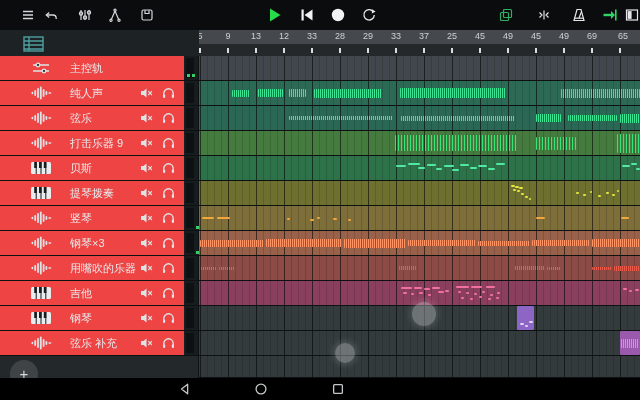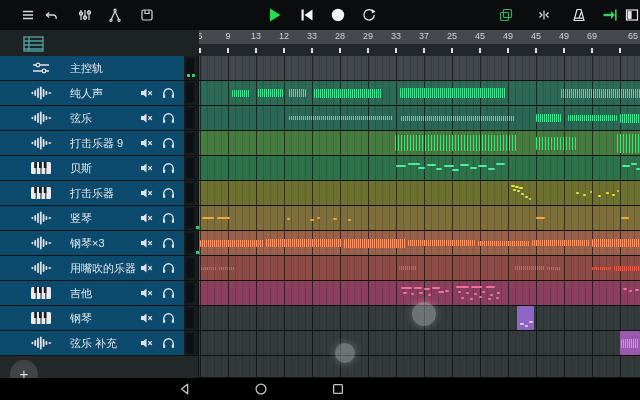--- a/index.html
+++ b/index.html
@@ -24,21 +24,21 @@
   .rbg0{background-color:#41474c;}
   .rbg1{background-color:#2c6a56;} .rbg2{background-color:#2a6754;}
   .rbg3{background-color:#457b3f;} .rbg4{background-color:#2d7249;}
   .rbg5{background-color:#6e7030;} .rbg6{background-color:#7e6e3a;}
   .rbg7{background-color:#99604a;} .rbg8{background-color:#8d4b45;}
   .rbg9{background-color:#8b3f5f;} .rbgD{background-color:#333b3d;}
   .rbgE{background-color:#323a3b;height:21px;}
   .seg{position:absolute;border-radius:1px;}
   .note{position:absolute;height:2px;border-radius:1px;}
   
-  .panel-row{position:absolute;left:0;width:198px;height:24px;background:#0c4a6e;}
+  .panel-row{position:absolute;left:0;width:198px;height:24px;background:#ef4444;}
   .tlabel{position:absolute;left:70px;top:5px;font-size:11px;color:#e8ecee;white-space:nowrap;}
   .ticon{position:absolute;left:30px;top:5px;}
   .rowbtn{position:absolute;top:6px;}
   .meterbox{position:absolute;left:184px;top:0;width:14px;height:24px;background:#171c1f;}
   .meterbar{position:absolute;left:2px;top:2px;width:8px;height:20px;background:#0d1113;}
   .panel-bottom{position:absolute;left:0;top:356px;width:198px;height:22px;background:#23282b;}
   .addbtn{position:absolute;left:10px;top:360px;width:28px;height:28px;border-radius:50%;
     background:rgba(255,255,255,.13);color:#d4d8da;font-size:15px;line-height:28px;text-align:center;}
   .touch{position:absolute;border-radius:50%;background:rgba(225,230,226,.34);
     box-shadow:0 0 6px 2px rgba(225,230,226,.18);}
@@ -154,21 +154,21 @@
     <span class="rlabel" style="left:141px">28</span>
     <span class="rlabel" style="left:169px">29</span>
     <span class="rlabel" style="left:197px">33</span>
     <span class="rlabel" style="left:225px">37</span>
     <span class="rlabel" style="left:253px">25</span>
     <span class="rlabel" style="left:281px">45</span>
     <span class="rlabel" style="left:309px">49</span>
     <span class="rlabel" style="left:337px">45</span>
     <span class="rlabel" style="left:365px">49</span>
     <span class="rlabel" style="left:393px">69</span>
-    <span class="rlabel" style="left:434px">65</span>
+    <span class="rlabel" style="left:424px">65</span>
   </div>
   <div class="ticks"></div>
 
   <div class="t-row rbg0" style="top:56px"></div>
   <div class="t-row rbg1" style="top:81px">
       <div class="seg" style="left: 33px; width: 18px; height: 7px; top: 8.5px; background-image: repeating-linear-gradient(90deg, rgb(62, 227, 147) 0px, rgb(62, 227, 147) 1px, transparent 1px, transparent 2px);"></div>
       <div class="seg" style="left: 59px; width: 25px; height: 8px; top: 8px; background-image: repeating-linear-gradient(90deg, rgb(62, 227, 147) 0px, rgb(62, 227, 147) 1px, transparent 1px, transparent 2px);"></div>
       <div class="seg" style="left: 90px; width: 17px; height: 8px; top: 8px; background-image: repeating-linear-gradient(90deg, rgb(62, 227, 147) 0px, rgb(62, 227, 147) 1px, transparent 1px, transparent 2px);"></div>
       <div class="seg" style="left: 115px; width: 68px; height: 9px; top: 7.5px; background-image: repeating-linear-gradient(90deg, rgb(62, 227, 147) 0px, rgb(62, 227, 147) 1px, transparent 1px, transparent 2px);"></div>
       <div class="seg" style="left: 201px; width: 106px; height: 10px; top: 7px; background-image: repeating-linear-gradient(90deg, rgb(62, 227, 147) 0px, rgb(62, 227, 147) 1px, transparent 1px, transparent 2px);"></div>
@@ -421,21 +421,21 @@
           <rect x="1" y="1" width="20" height="12" rx="1.5" fill="#e8ecee"></rect>
           <g fill="#1a1d1f">
             <rect x="5.7" y="1" width="1" height="12"></rect>
             <rect x="10.5" y="1" width="1" height="12"></rect>
             <rect x="15.3" y="1" width="1" height="12"></rect>
             <rect x="4.2" y="1" width="2.6" height="6"></rect>
             <rect x="9" y="1" width="2.6" height="6"></rect>
             <rect x="13.8" y="1" width="2.6" height="6"></rect>
           </g>
         </svg>
-        <span class="tlabel">打击乐器</span>
+        <span class="tlabel">提琴拨奏</span>
         <svg class="rowbtn" style="left:140px" width="13" height="12" viewBox="0 0 13 12">
           <polygon points="1,4 3.5,4 6.5,1.5 6.5,10.5 3.5,8 1,8" fill="#dfe3e6"></polygon>
           <g stroke="#dfe3e6" stroke-width="1.1">
             <path d="M8.3 4.2l3.6 3.8M11.9 4.2L8.3 8"></path>
           </g>
         </svg>
         <svg class="rowbtn" style="left:162px" width="13" height="12" viewBox="0 0 13 12">
           <path d="M1.8 9V6.5a4.7 4.7 0 0 1 9.4 0V9" fill="none" stroke="#dfe3e6" stroke-width="1.4"></path>
           <rect x="1" y="7.5" width="2.2" height="3.6" rx="1" fill="#dfe3e6"></rect>
           <rect x="9.8" y="7.5" width="2.2" height="3.6" rx="1" fill="#dfe3e6"></rect>

